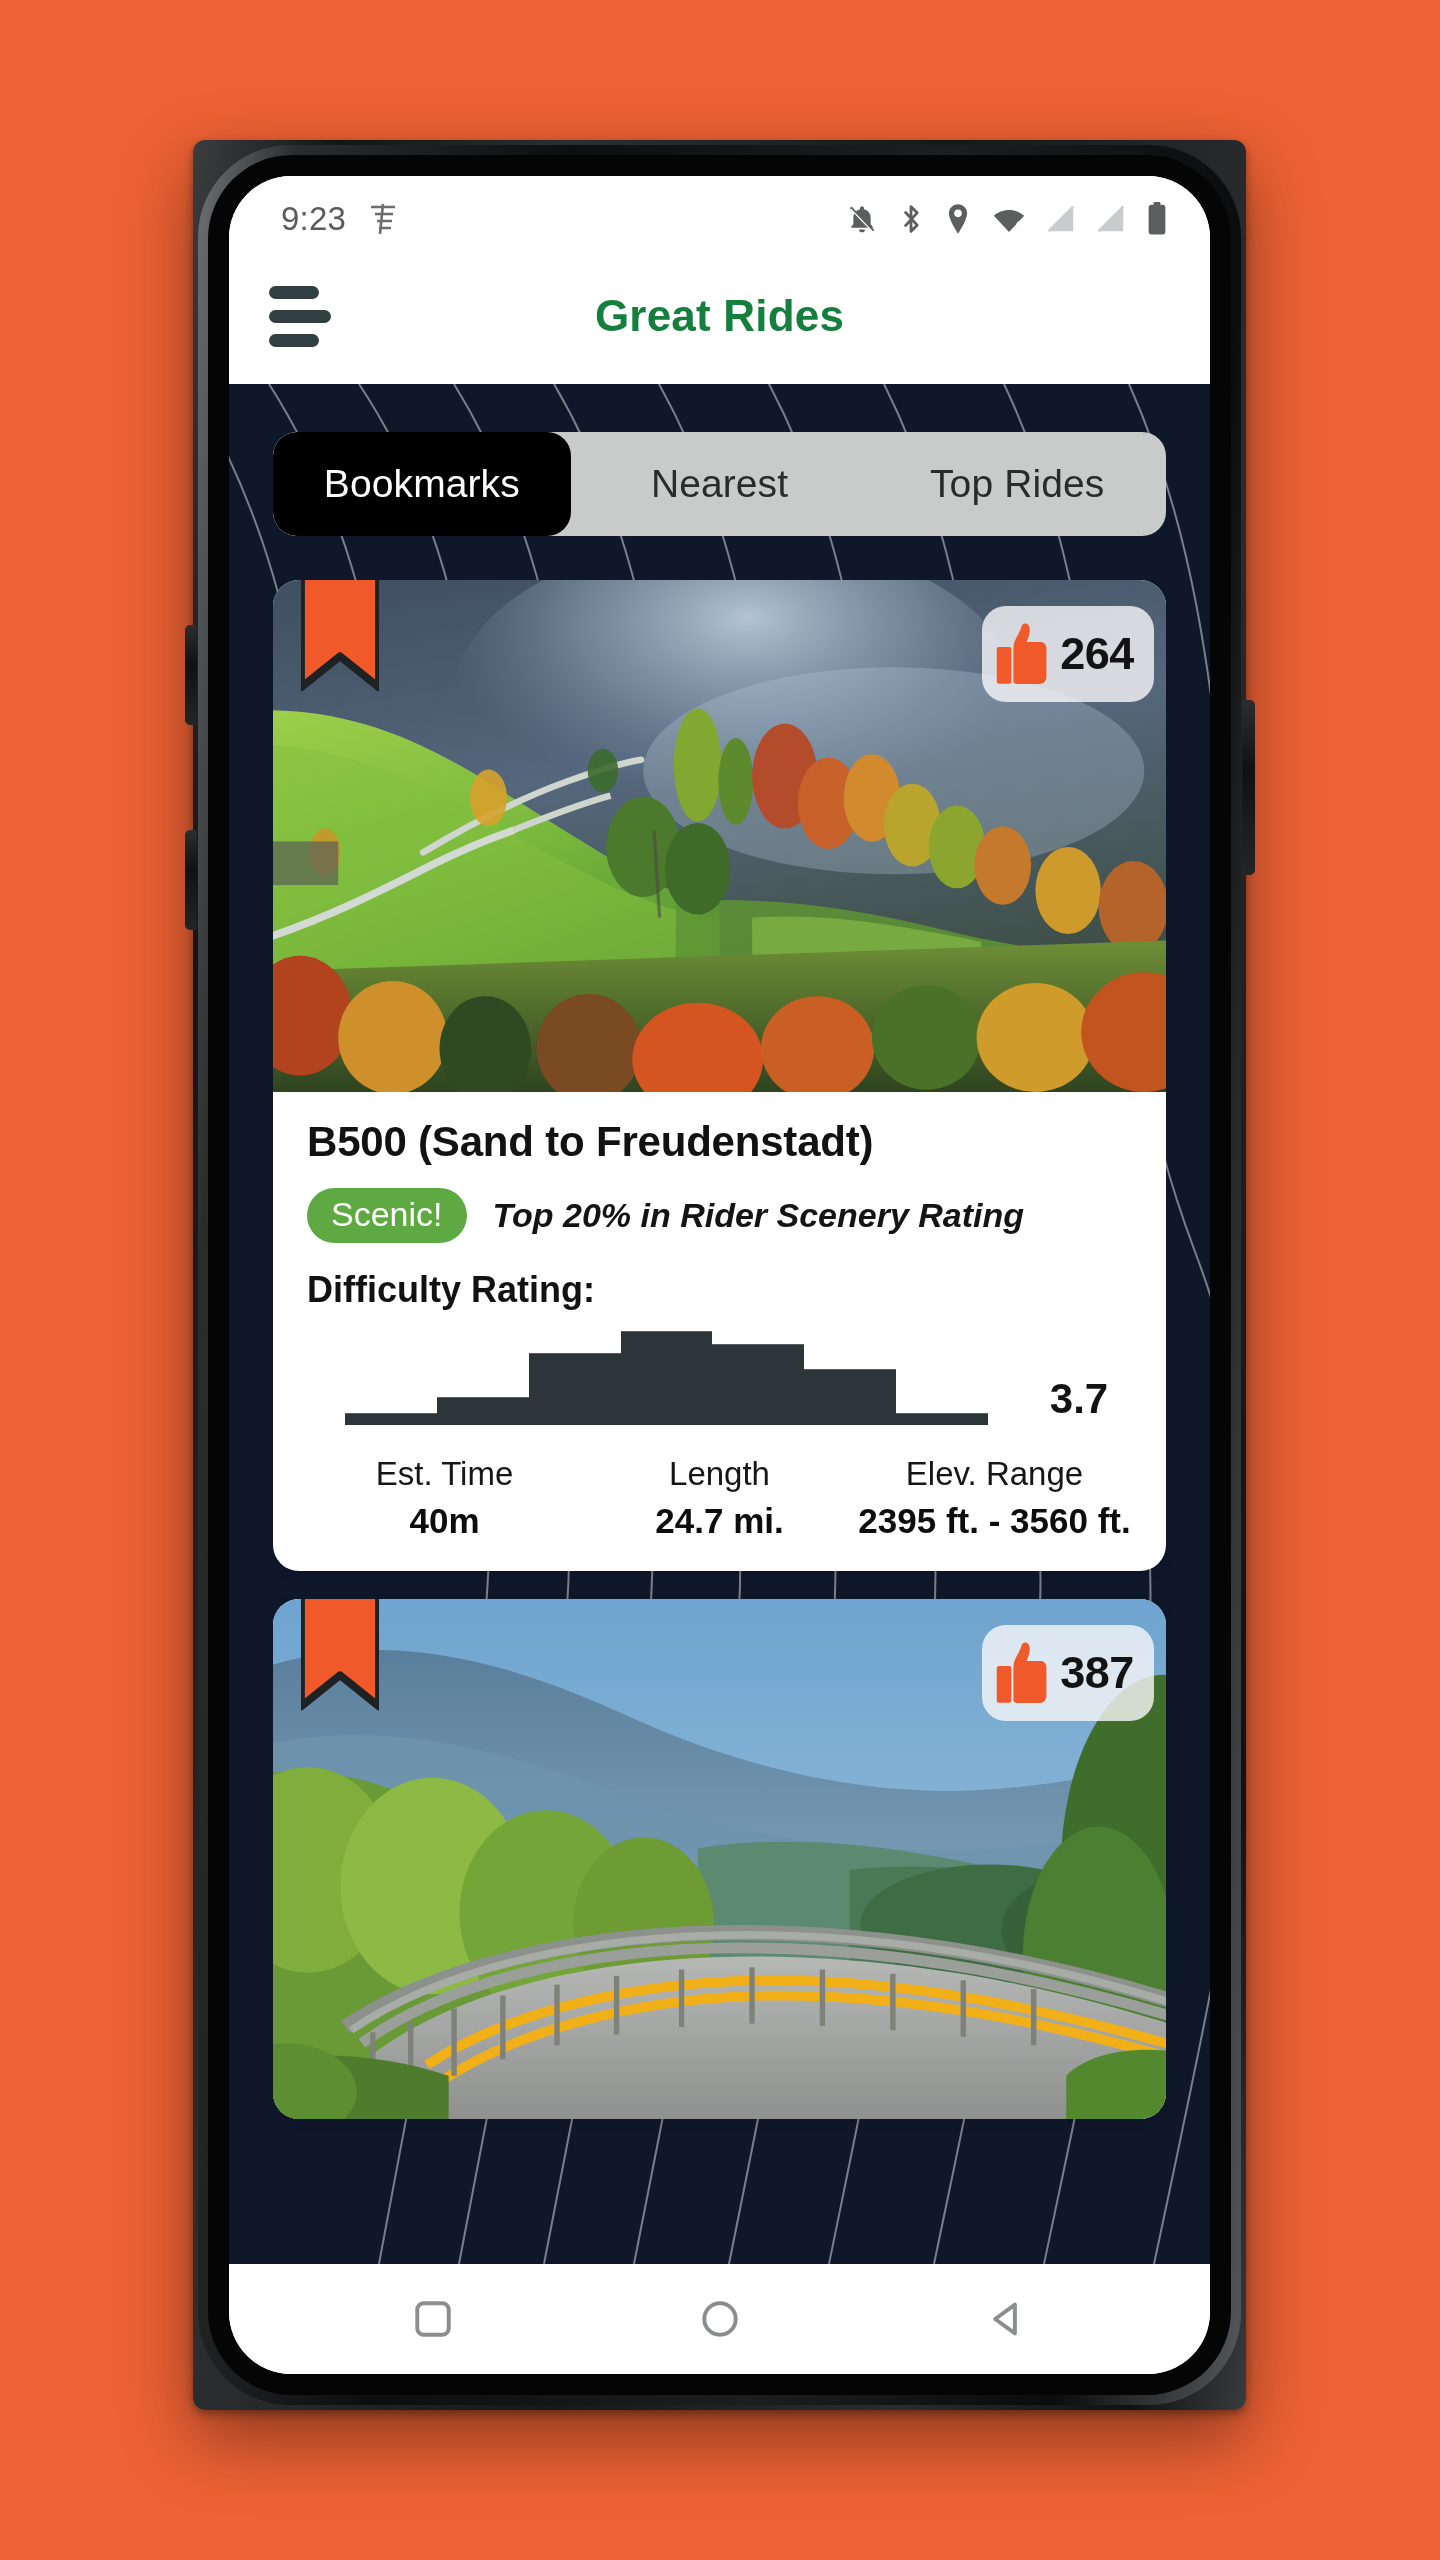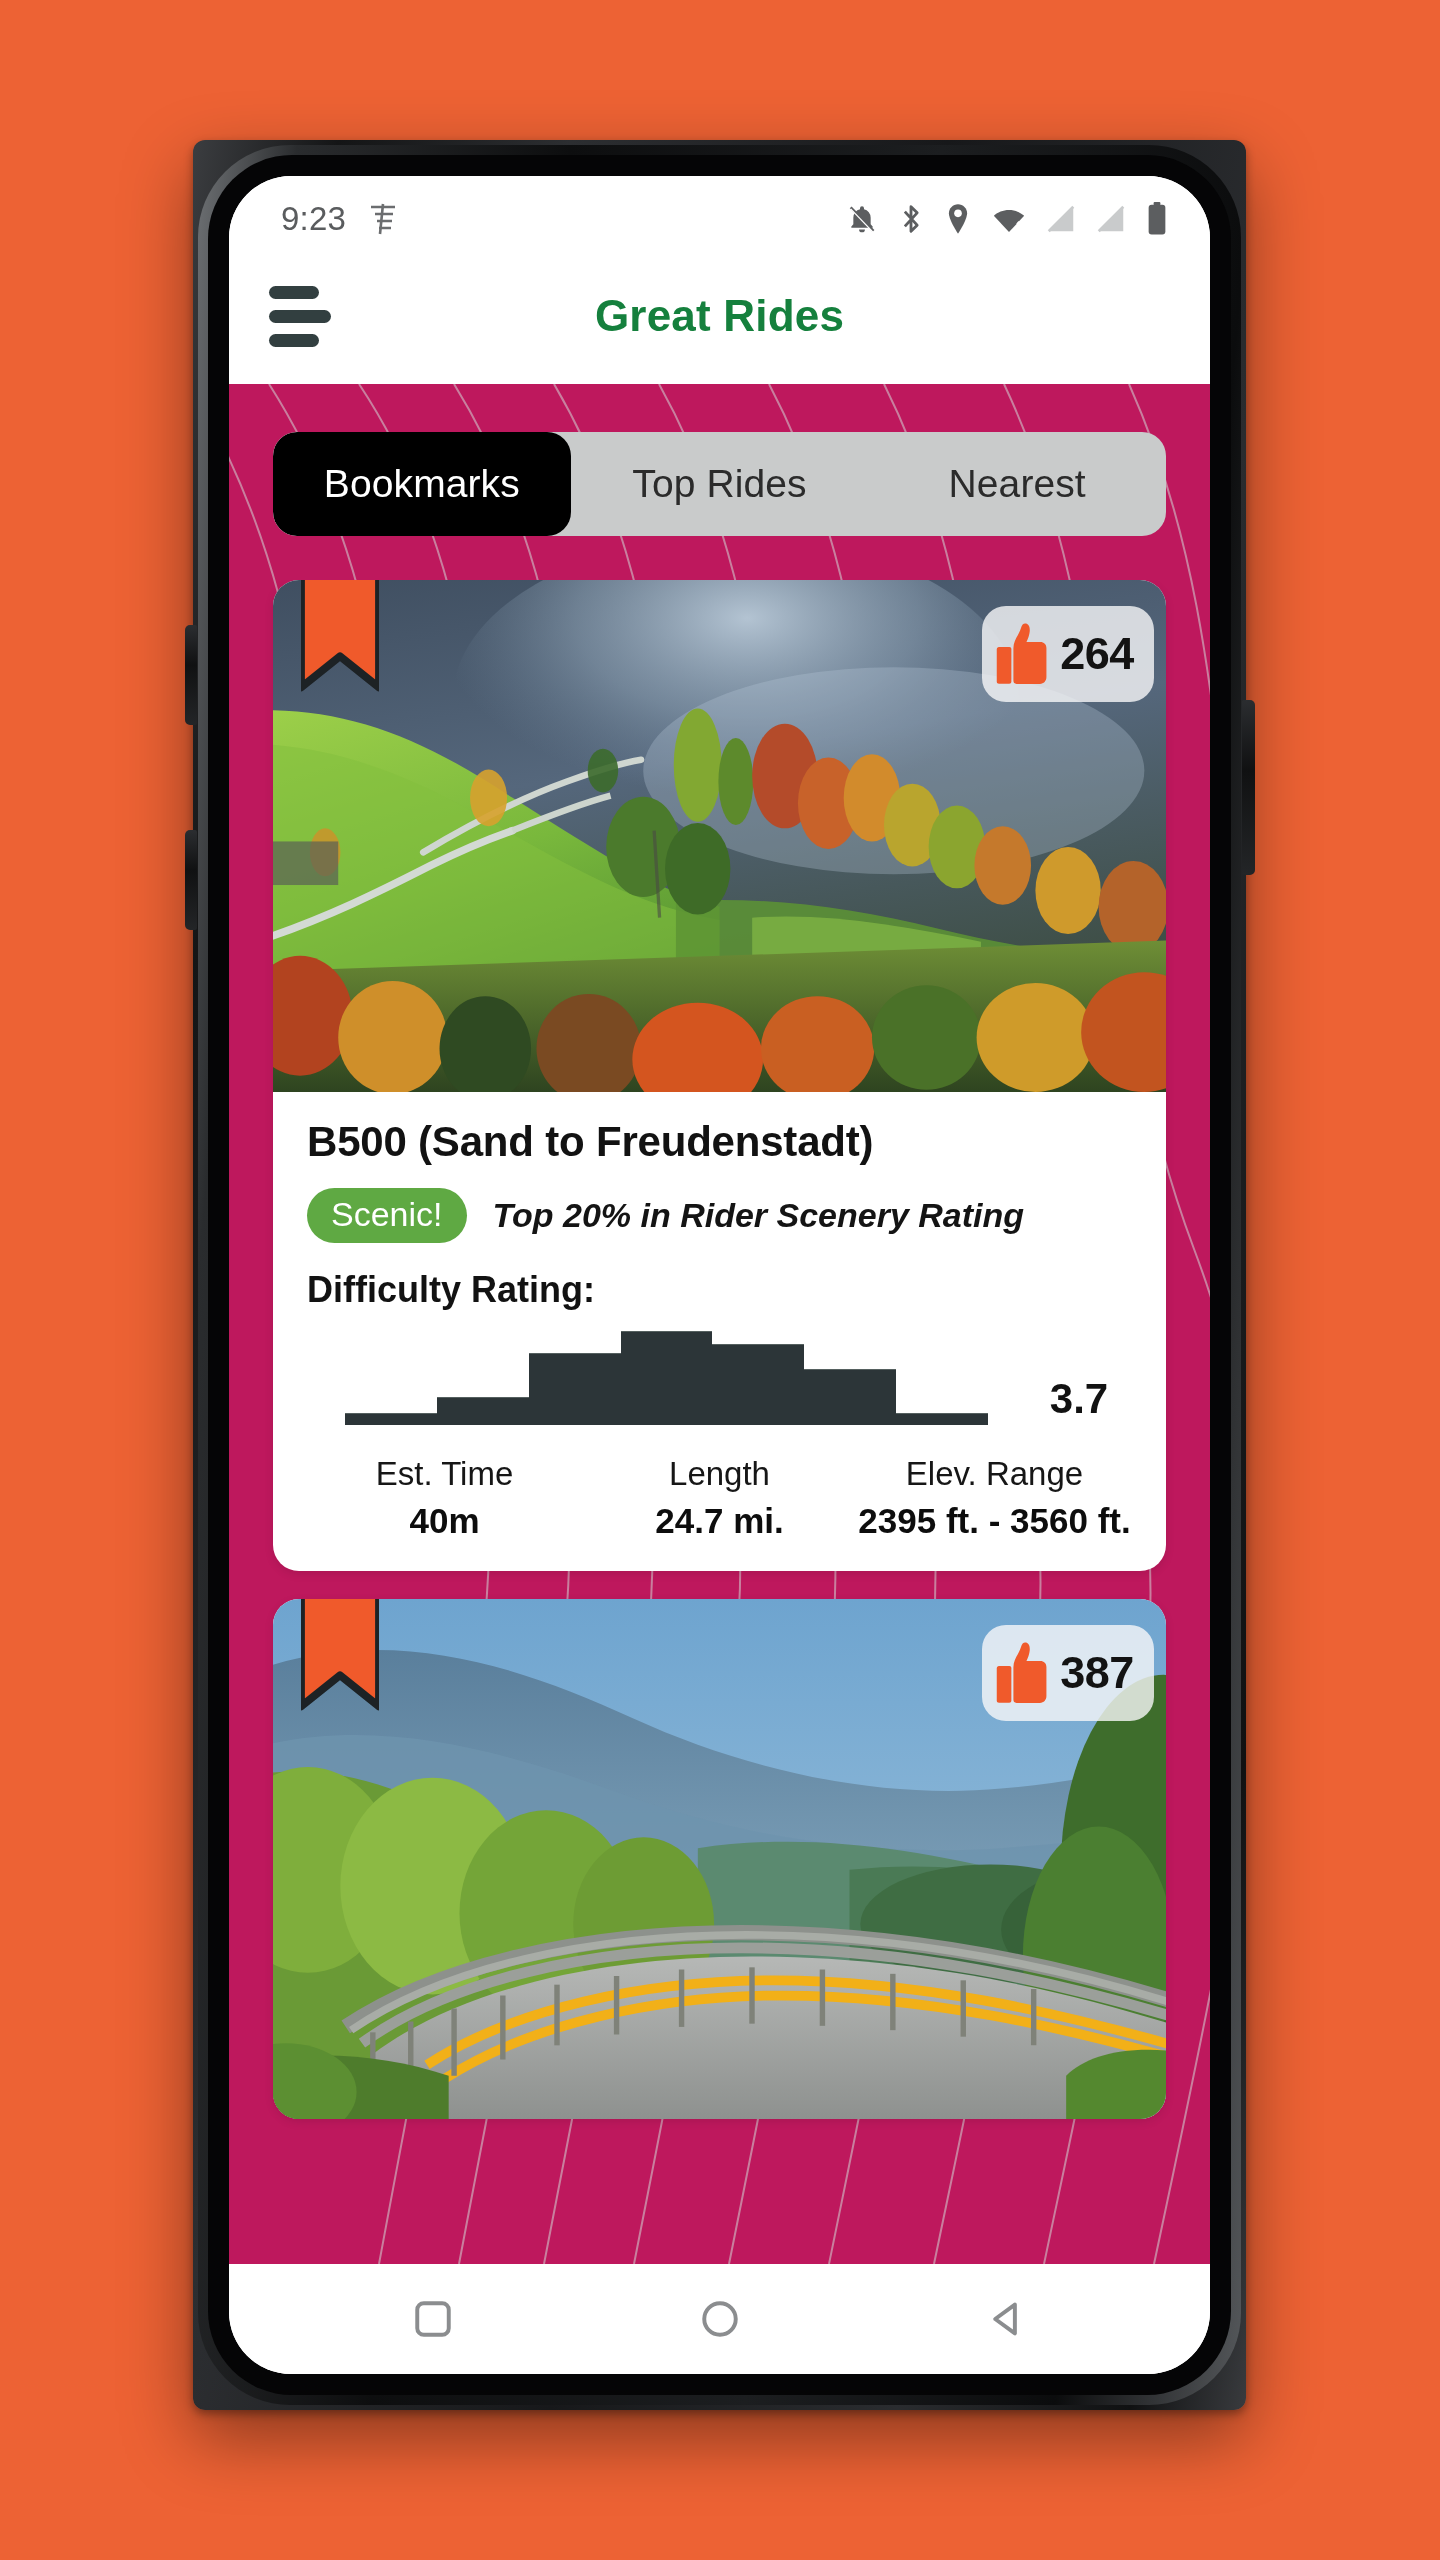--- a/index.html
+++ b/index.html
@@ -125,21 +125,21 @@
     font-weight: bold;
     color: #15803d;
     letter-spacing: .2px;
     pointer-events: none;
   }
 
   
   #content {
     position: absolute;
     top: 208px; left: 0; right: 0; bottom: 110px;
-    background: #be185d;
+    background: #0f172a;
     overflow: hidden;
   }
   #topo {
     position: absolute; inset: 0;
     width: 100%; height: 100%;
     opacity: .55;
     pointer-events: none;
   }
 
   
@@ -406,22 +406,22 @@
           <path d="M540 0 C 680 265, 625 550, 745 850 S 805 1400, 705 1880"></path>
           <path d="M655 0 C 790 270, 735 555, 855 860 S 915 1405, 815 1880"></path>
           <path d="M775 0 C 905 275, 850 560, 965 865 S 1025 1410, 925 1880"></path>
           <path d="M900 0 C 1025 280, 970 565, 1080 870"></path>
           <path d="M1010 0 C 1120 285, 1070 570, 1175 875"></path>
         </g>
       </svg>
 
       <div id="tabs">
         <div class="tab active">Bookmarks</div>
+        <div class="tab">Nearest</div>
         <div class="tab">Top Rides</div>
-        <div class="tab">Nearest</div>
       </div>
 
       <div id="cards">
 
         <div class="ride-card">
           <div class="card-photo">
             <svg class="photo-svg" viewBox="0 0 880 470" preserveAspectRatio="xMidYMid slice">
               <defs>
                 <linearGradient id="sky1" x1="0" y1="0" x2="0.3" y2="1">
                   <stop offset="0%" stop-color="#3f4e60"></stop>

